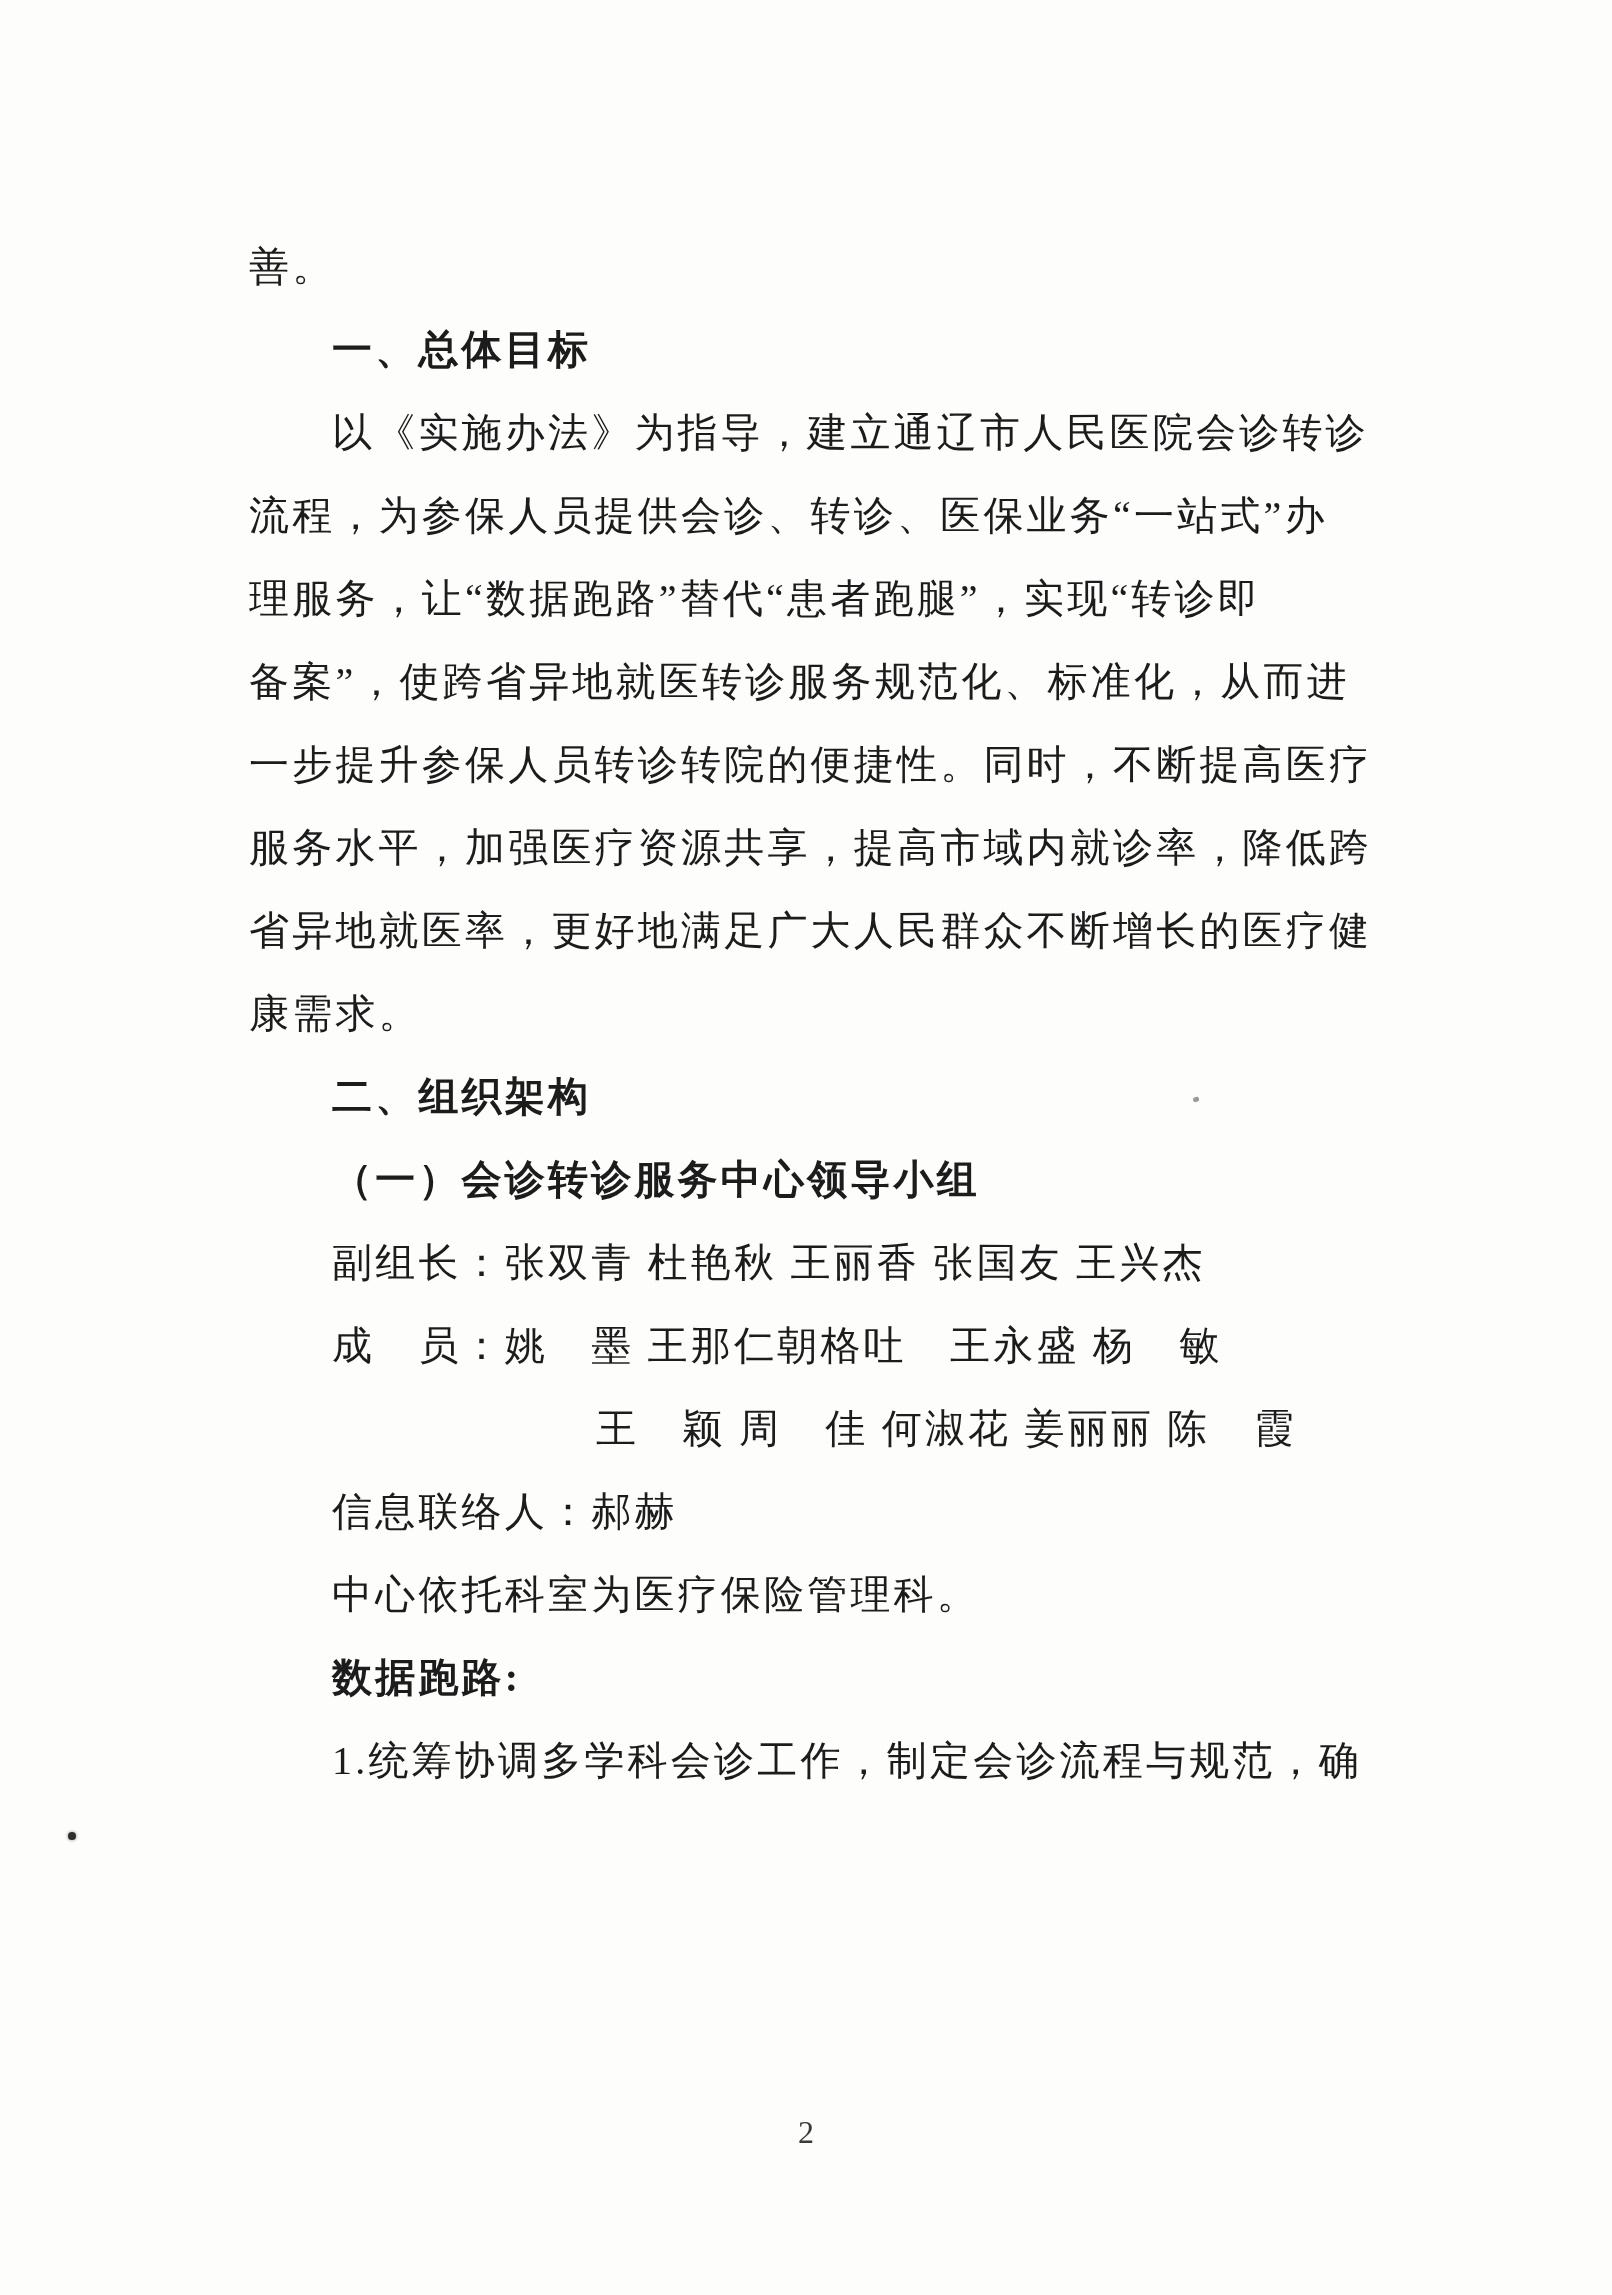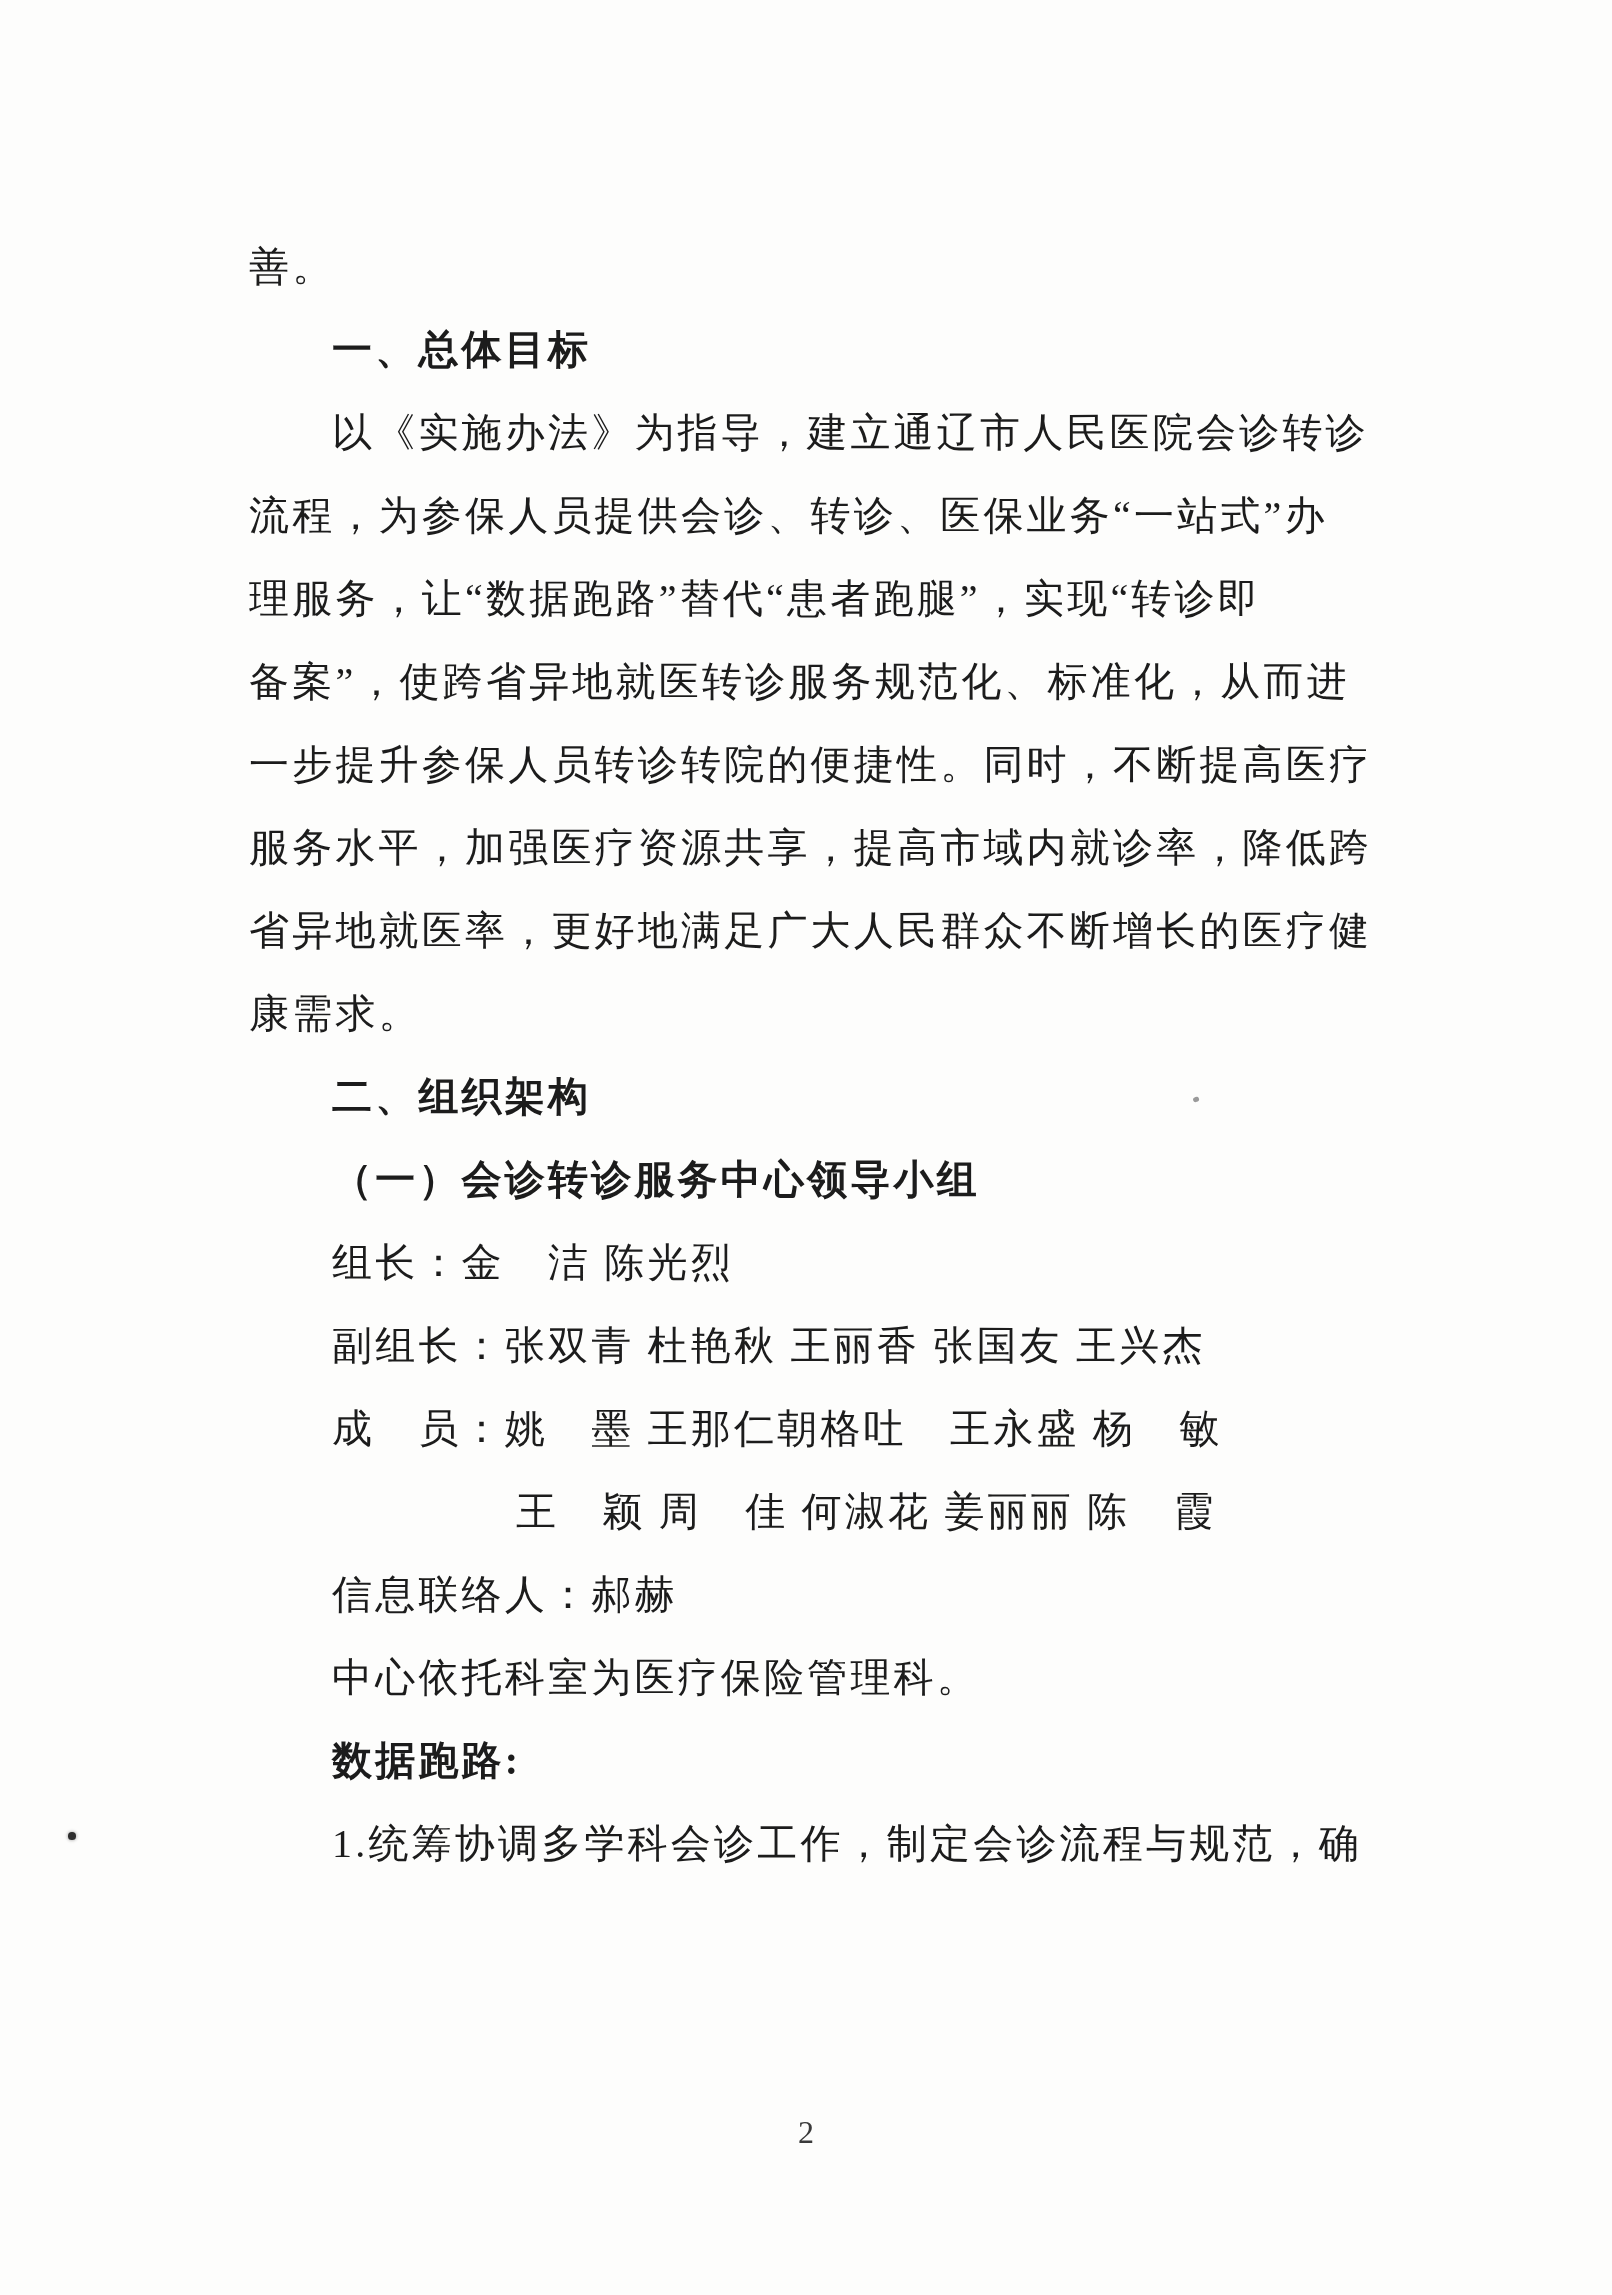--- a/index.html
+++ b/index.html
@@ -23,21 +23,21 @@
     width: 1128px;
   }
   .line {
     height: 83px;
     line-height: 83px;
     font-size: 40px;
     letter-spacing: 3.2px;
     white-space: pre;
   }
   .indent { padding-left: 83px; }
-  .hang   { padding-left: 267px; }
+  .hang   { padding-left: 267px; text-align: center; }
   .hei {
     font-family: Liberation Serif, serif;
     font-weight: bold;
   }
   .boldsong { font-weight: bold; }
   .pagenum {
     position: absolute;
     top: 2110px;
     left: 0;
     width: 100%;
@@ -80,21 +80,20 @@
     <div class="line indent">以《实施办法》为指导，建立通辽市人民医院会诊转诊</div>
     <div class="line">流程，为参保人员提供会诊、转诊、医保业务“一站式”办</div>
     <div class="line">理服务，让“数据跑路”替代“患者跑腿”，实现“转诊即</div>
     <div class="line">备案”，使跨省异地就医转诊服务规范化、标准化，从而进</div>
     <div class="line">一步提升参保人员转诊转院的便捷性。同时，不断提高医疗</div>
     <div class="line">服务水平，加强医疗资源共享，提高市域内就诊率，降低跨</div>
     <div class="line">省异地就医率，更好地满足广大人民群众不断增长的医疗健</div>
     <div class="line">康需求。</div>
     <div class="line indent hei">二、组织架构</div>
     <div class="line indent boldsong">（一）会诊转诊服务中心领导小组</div>
-    <div class="line indent">组长：金　洁 陈光烈</div>
     <div class="line indent">副组长：张双青 杜艳秋 王丽香 张国友 王兴杰</div>
     <div class="line indent">成　员：姚　墨 王那仁朝格吐　王永盛 杨　敏</div>
     <div class="line hang">王　颖 周　佳 何淑花 姜丽丽 陈　霞</div>
     <div class="line indent">信息联络人：郝赫</div>
     <div class="line indent">中心依托科室为医疗保险管理科。</div>
     <div class="line indent boldsong">数据跑路:</div>
     <div class="line indent">1.统筹协调多学科会诊工作，制定会诊流程与规范，确</div>
   </div>
 
   <div class="pagenum">2</div>

